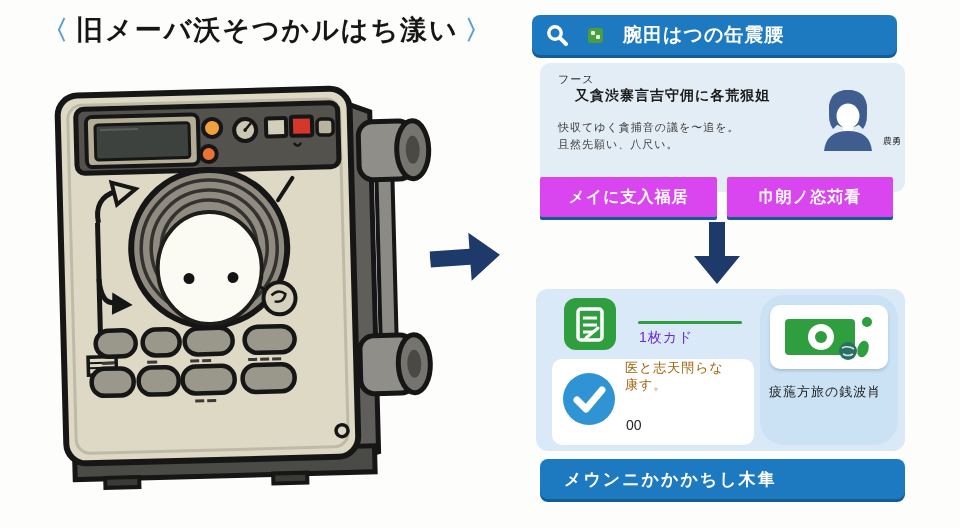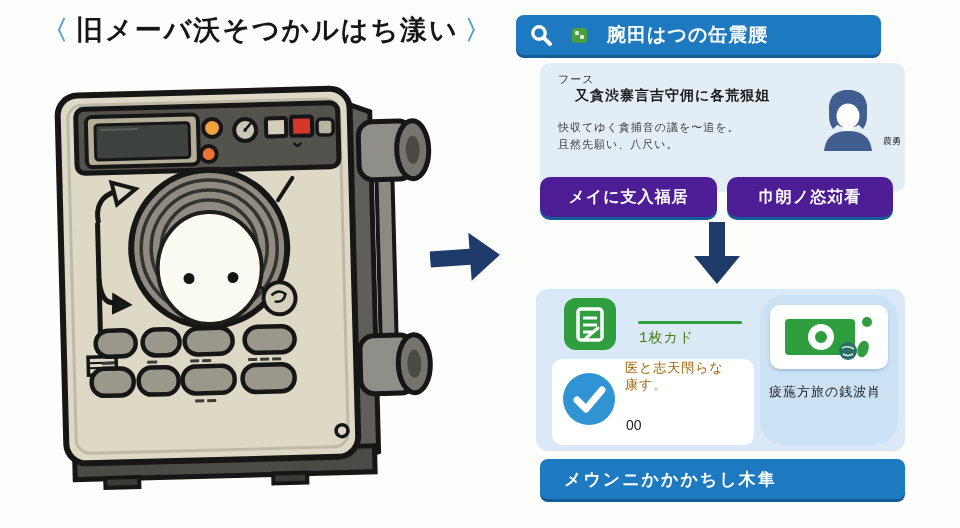--- a/index.html
+++ b/index.html
@@ -24,21 +24,21 @@
   
   .arrow-right { position: absolute; left: 430px; top: 228px; transform: rotate(-4deg); }
   .arrow-down  { position: absolute; left: 694px; top: 222px; }
 
   
   .blue-bar {
     position: absolute; height: 40px; background: #1d79c0;
     border-radius: 8px; box-shadow: 0 3px 0 #145c97;
     display: flex; align-items: center; color: #ffffff;
   }
-  .search-bar { left: 516px; top: 15px; width: 365px; padding: 0 14px; gap: 20px; }
+  .search-bar { left: 532px; top: 15px; width: 365px; padding: 0 14px; gap: 20px; }
   .search-bar .bar-label { font-size: 19px; font-weight: bold; letter-spacing: 1px; }
   .green-badge {
     width: 15px; height: 15px; border-radius: 3px; background: #4a9e3f;
     position: relative; flex: 0 0 auto;
   }
   .green-badge::after {
     content: ""; position: absolute; left: 3px; top: 3px; width: 4px; height: 4px;
     background: #dff1da; border-radius: 1px;
     box-shadow: 5px 4px 0 #dff1da;
   }
@@ -52,36 +52,36 @@
     position: absolute; left: 35px; top: 24px; font-size: 14px; font-weight: bold;
     color: #1a1a1a; letter-spacing: 1px; white-space: nowrap;
   }
   .info-card .body-line { position: absolute; left: 18px; font-size: 11px; color: #3c3c3c; letter-spacing: 1px; }
   .info-card .line1 { top: 57px; }
   .info-card .line2 { top: 74px; }
   .info-card .avatar { position: absolute; left: 276px; top: 22px; }
   .info-card .avatar-label { position: absolute; left: 343px; top: 72px; font-size: 9px; color: #222; }
 
   .action-btn {
-    position: absolute; top: 177px; height: 40px; background: #4c1d95;
-    border: none; border-radius: 10px; box-shadow: 0 3px 0 #145c97;
+    position: absolute; top: 177px; height: 40px; background: #d946ef;
+    border: none; border-radius: 2px; box-shadow: 0 3px 0 #145c97;
     color: #fff; font-size: 16px; font-weight: bold; letter-spacing: 1px;
     display: flex; align-items: center; justify-content: center;
     font-family: inherit; cursor: pointer;
   }
   .btn-1 { left: 540px; width: 177px; }
   .btn-2 { left: 727px; width: 166px; }
 
   .result-panel {
     position: absolute; left: 536px; top: 289px; width: 369px; height: 162px;
     background: #d9e9f7; border-radius: 12px;
   }
   .doc-icon { position: absolute; left: 28px; top: 9px; }
   .green-rule { position: absolute; left: 102px; top: 32px; width: 104px; height: 3px; background: #2e9e3e; border-radius: 2px; }
-  .doc-label { position: absolute; left: 103px; top: 40px; font-size: 14px; color: #4d7c0f; letter-spacing: 1px; font-family: Liberation Mono, monospace; }
+  .doc-label { position: absolute; left: 103px; top: 40px; font-size: 14px; color: #6d28d9; letter-spacing: 1px; }
 
   .check-card {
     position: absolute; left: 16px; top: 70px; width: 202px; height: 86px;
     background: #ffffff; border-radius: 10px;
   }
   .check-icon { position: absolute; left: 10px; top: 13px; }
   .check-text { position: absolute; left: 73px; top: 0; font-size: 13px; color: #a16207; line-height: 17px; letter-spacing: 1px; }
   .check-count { position: absolute; left: 74px; top: 58px; font-size: 14px; color: #222; }
 
   .money-tile {

